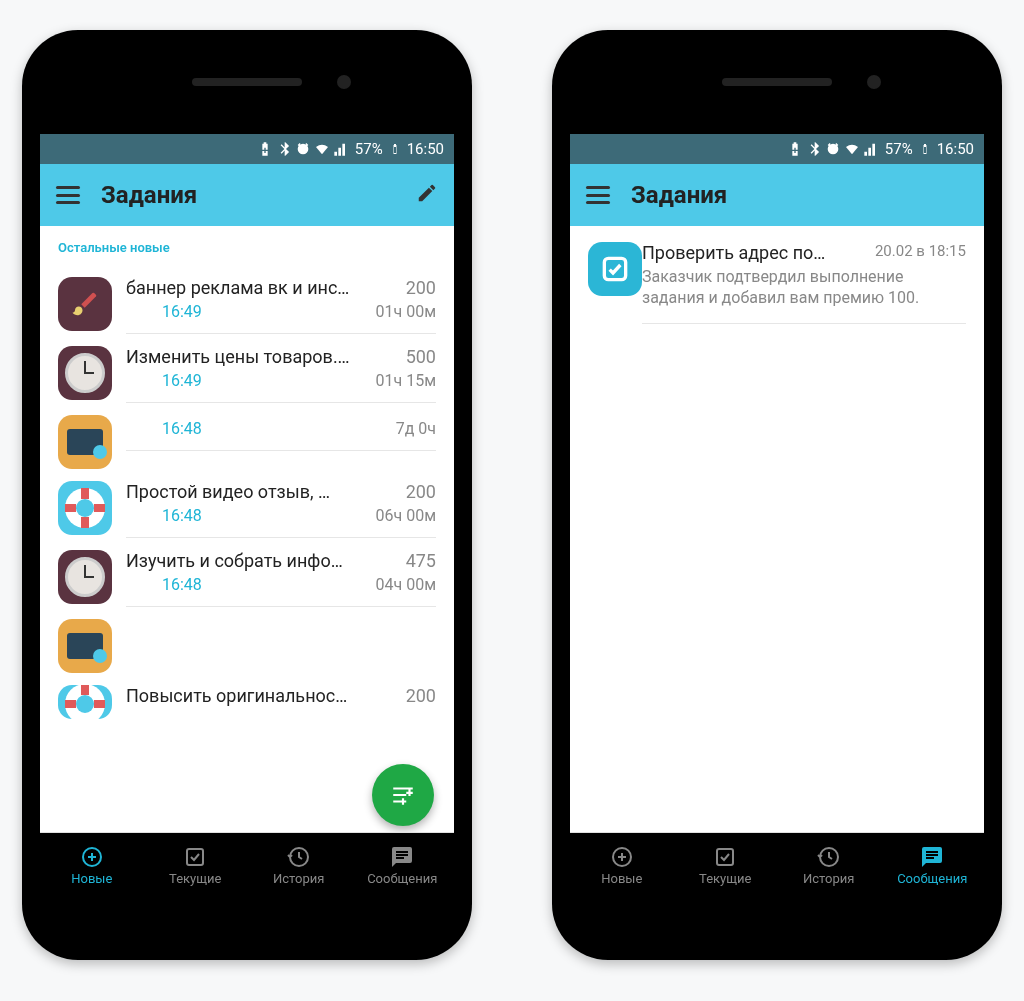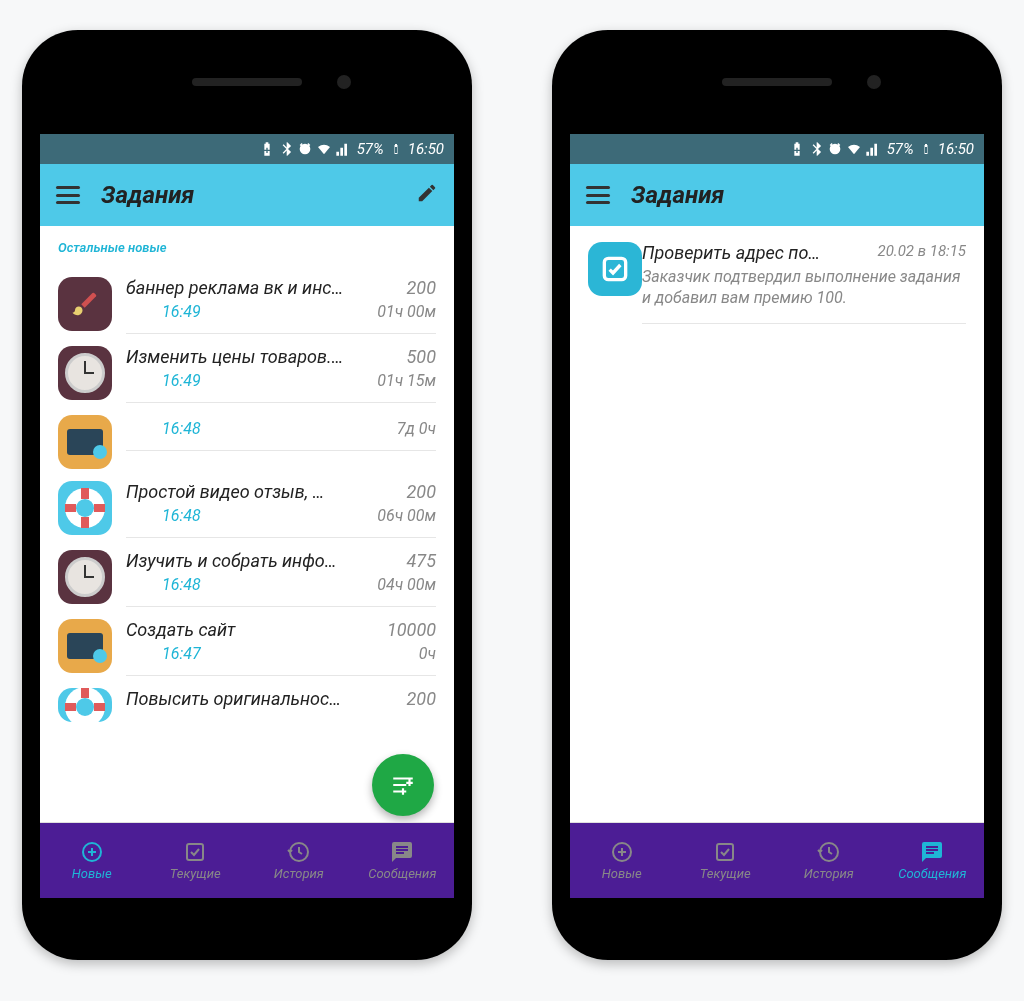--- a/index.html
+++ b/index.html
@@ -15,21 +15,20 @@
     padding-top: 30px;
   }
   .phone {
     width: 450px;
     height: 930px;
     background: #000;
     border-radius: 56px;
     padding: 18px;
     box-shadow: 0 4px 12px rgba(0,0,0,0.25);
     position: relative;
-    font-style: italic;
   }
   .phone-inner {
     width: 100%;
     height: 100%;
     background: #000;
     border-radius: 42px;
     overflow: hidden;
     display: flex;
     flex-direction: column;
     position: relative;
@@ -107,21 +106,21 @@
   
   .fab {
     position: absolute; right: 20px; bottom: 6px;
     width: 62px; height: 62px; border-radius: 50%;
     background: #1fa845; box-shadow: 0 4px 8px rgba(0,0,0,0.3);
     display: flex; align-items: center; justify-content: center;
   }
   .fab svg { width: 26px; height: 26px; fill: #fff; }
   
   .bottomnav {
-    height: 76px; background: #4c1d95; border-top: 1px solid #e0e0e0;
+    height: 66px; background: #000000; border-top: 1px solid #e0e0e0;
     display: flex;
   }
   .nav-item {
     flex: 1; display: flex; flex-direction: column; align-items: center; justify-content: center;
     gap: 2px; color: #888; font-size: 13px;
   }
   .nav-item.active { color: #1fb5d6; }
   .nav-item svg { width: 24px; height: 24px; }
   
   .msg-row { display:flex; padding: 16px 18px 0 18px; }
@@ -264,30 +263,20 @@
               <div class="task-time">16:48</div>
               <div class="task-dur">04ч 00м</div>
             </div>
           </div>
         </div>
 
         <div class="task-row">
           <div class="task-icon ic-monitor">
               <div class="mon"></div>
             </div>
-          <div class="task-body">
-            <div class="task-line1">
-              <div class="task-title">Создать сайт</div>
-              <div class="task-price">10000</div>
-            </div>
-            <div class="task-line2">
-              <div class="task-time">16:47</div>
-              <div class="task-dur">0ч</div>
-            </div>
-          </div>
         </div>
 
         <div class="task-row partial">
           <div class="task-icon ic-life" style="height:34px;overflow:hidden;">
               <div class="ring" style="margin-top:4px;">
                 <div class="stripe s1"></div>
                 <div class="stripe s3"></div>
                 <div class="stripe s4"></div>
               </div>
             </div>

